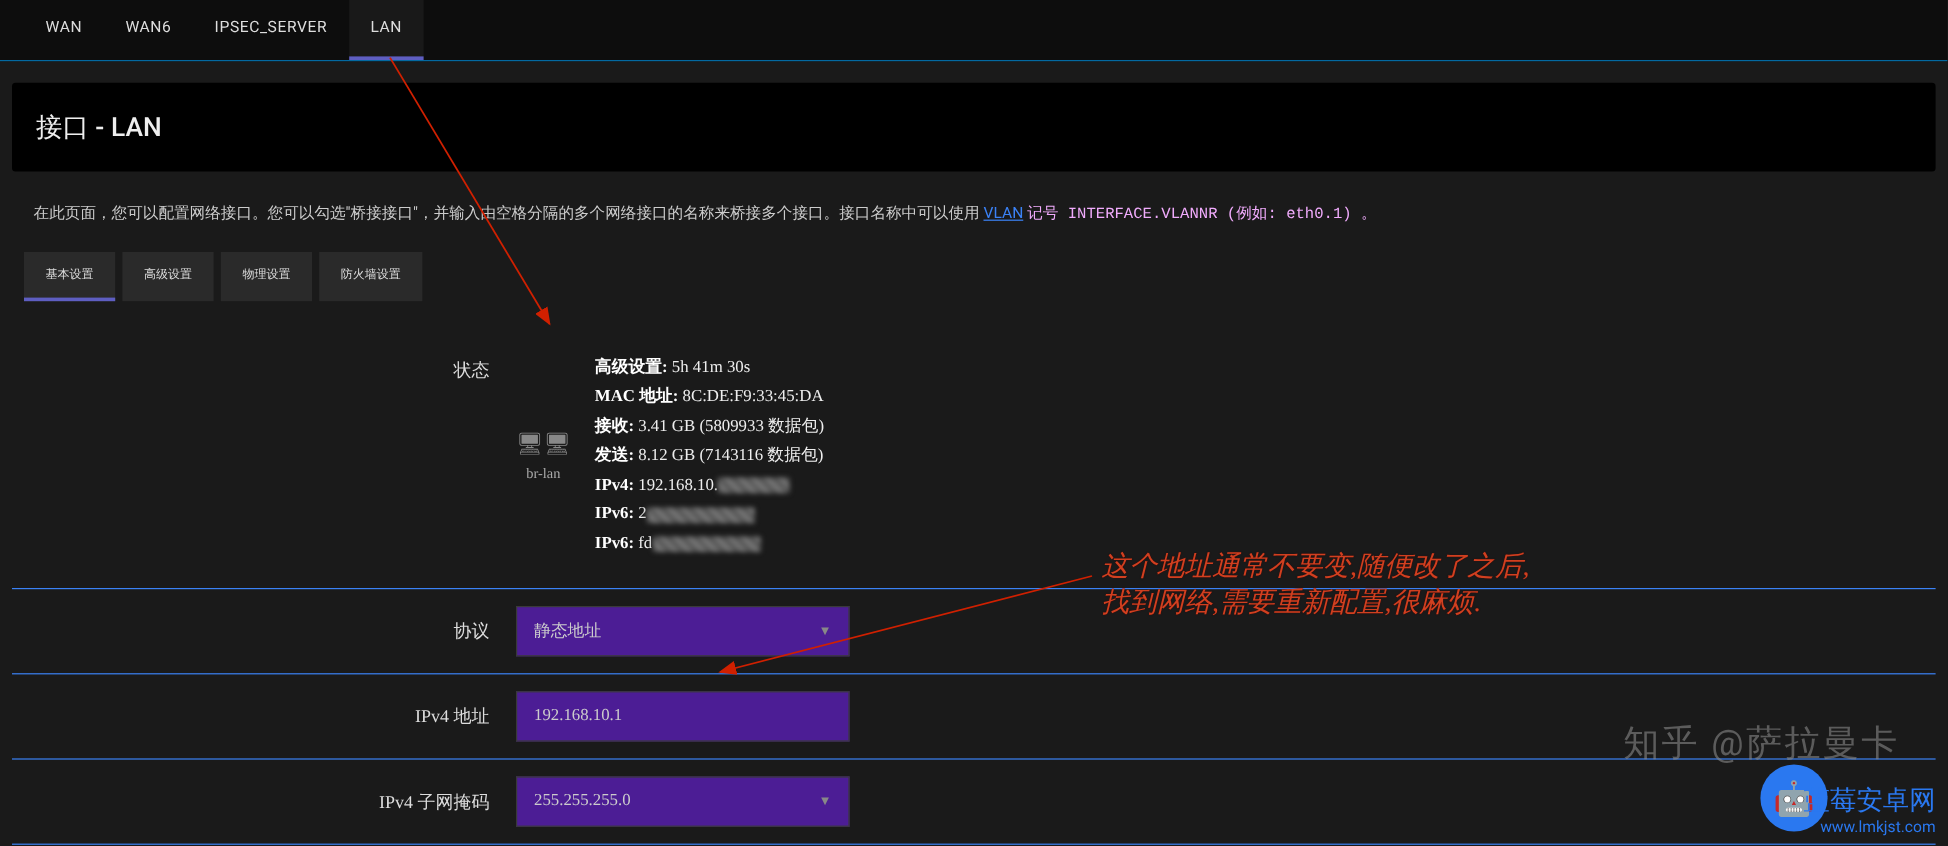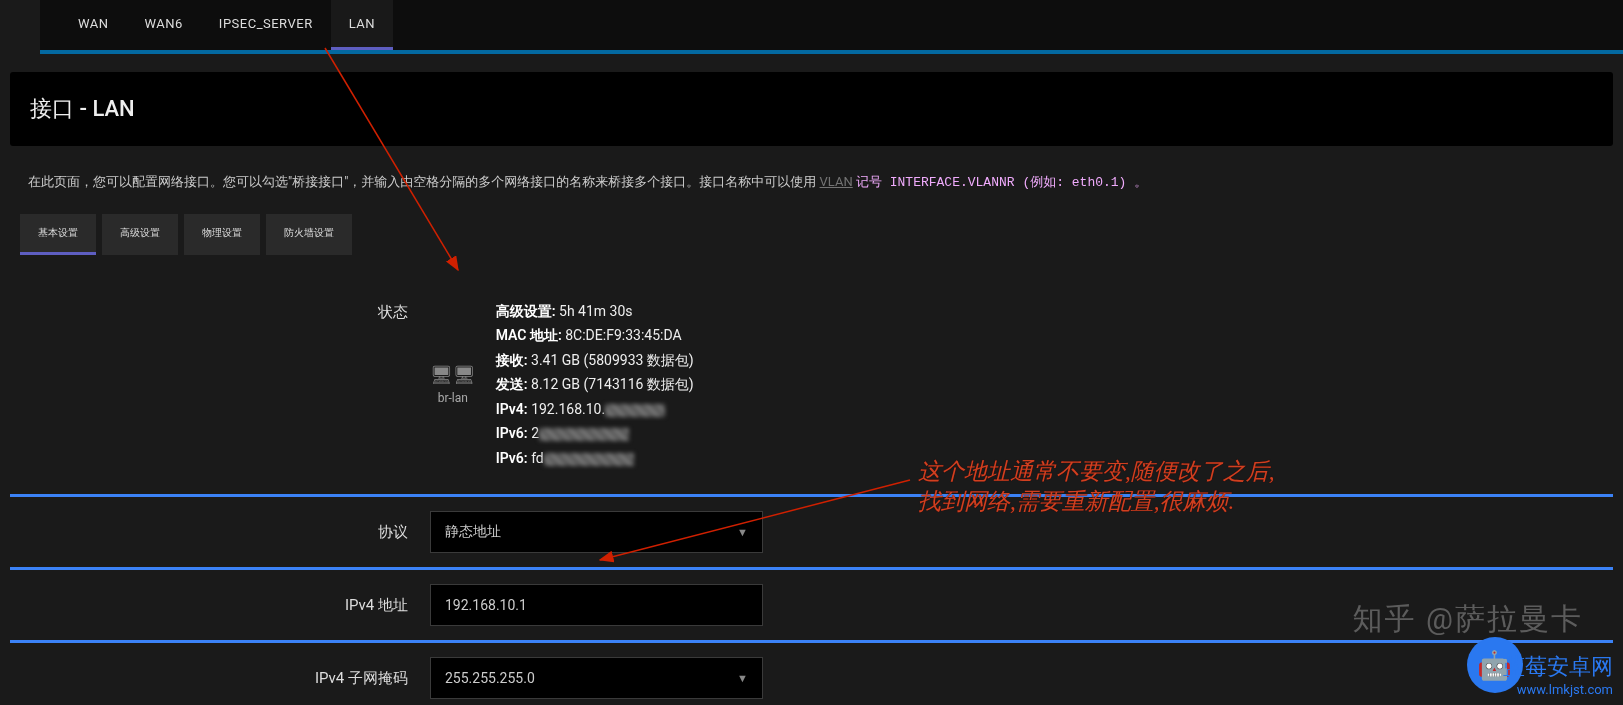--- a/index.html
+++ b/index.html
@@ -10,22 +10,21 @@
       font-size: 14px;
       width: 1623px;
       height: 705px;
       overflow: hidden;
       position: relative;
     }
     .top-tabs {
       display: flex;
       background: #0d0d0d;
       padding: 0 20px;
-      border-bottom: 4px solid #0369a1;
-      margin-left: 40px;
+      border-bottom: 1px solid #0369a1;
     }
     .top-tab {
       padding: 16px 18px;
       color: #ddd;
       cursor: pointer;
       font-size: 13px;
       letter-spacing: 0.5px;
     }
     .top-tab.active {
       border-bottom: 3px solid #5e5ec1;
@@ -42,21 +41,21 @@
       font-weight: 500;
       color: #eee;
     }
     .description {
       padding: 8px 28px 20px 28px;
       color: #ccc;
       font-size: 13px;
       line-height: 1.6;
     }
     .description a {
-      color: #737373;
+      color: #3b82f6;
       text-decoration: underline;
     }
     .desc-code {
       font-family: Liberation Mono, monospace;
       color: #f0abfc;
     }
     .sub-tabs {
       display: flex;
       padding: 0 20px;
       gap: 6px;
@@ -71,21 +70,22 @@
     .sub-tab.active {
       border-bottom: 3px solid #5e5ec1;
     }
     .form-area {
       padding: 20px 10px 0 10px;
     }
     .form-row {
       display: flex;
       align-items: center;
       padding: 14px 0;
-      border-bottom: 3px solid #3b82f6;
+      border-bottom: 1px solid #3b82f6;
+      font-family: Liberation Serif, serif;
     }
     .form-row:first-child {
       align-items: flex-start;
       padding-top: 24px;
       padding-bottom: 24px;
     }
     .form-row:first-child .label-col {
       padding-top: 4px;
     }
     .label-col {
@@ -128,23 +128,23 @@
       display: inline-block;
       width: 90px;
       height: 13px;
       background: repeating-linear-gradient(45deg,#555 0 4px,#777 4px 8px);
       vertical-align: middle;
       filter: blur(2px);
       border-radius: 1px;
     }
     .censor.short { width: 60px; }
     .select-fake, .text-input {
-      width: 333px;
+      width: 278px;
       height: 42px;
-      background: #000000;
+      background: #4c1d95;
       border: 1px solid #3a3a3a;
       color: #ccc;
       padding: 16px 14px;
       font-size: 14px;
       display: flex;
       align-items: center;
       justify-content: space-between;
       cursor: pointer;
     }
     .text-input {

